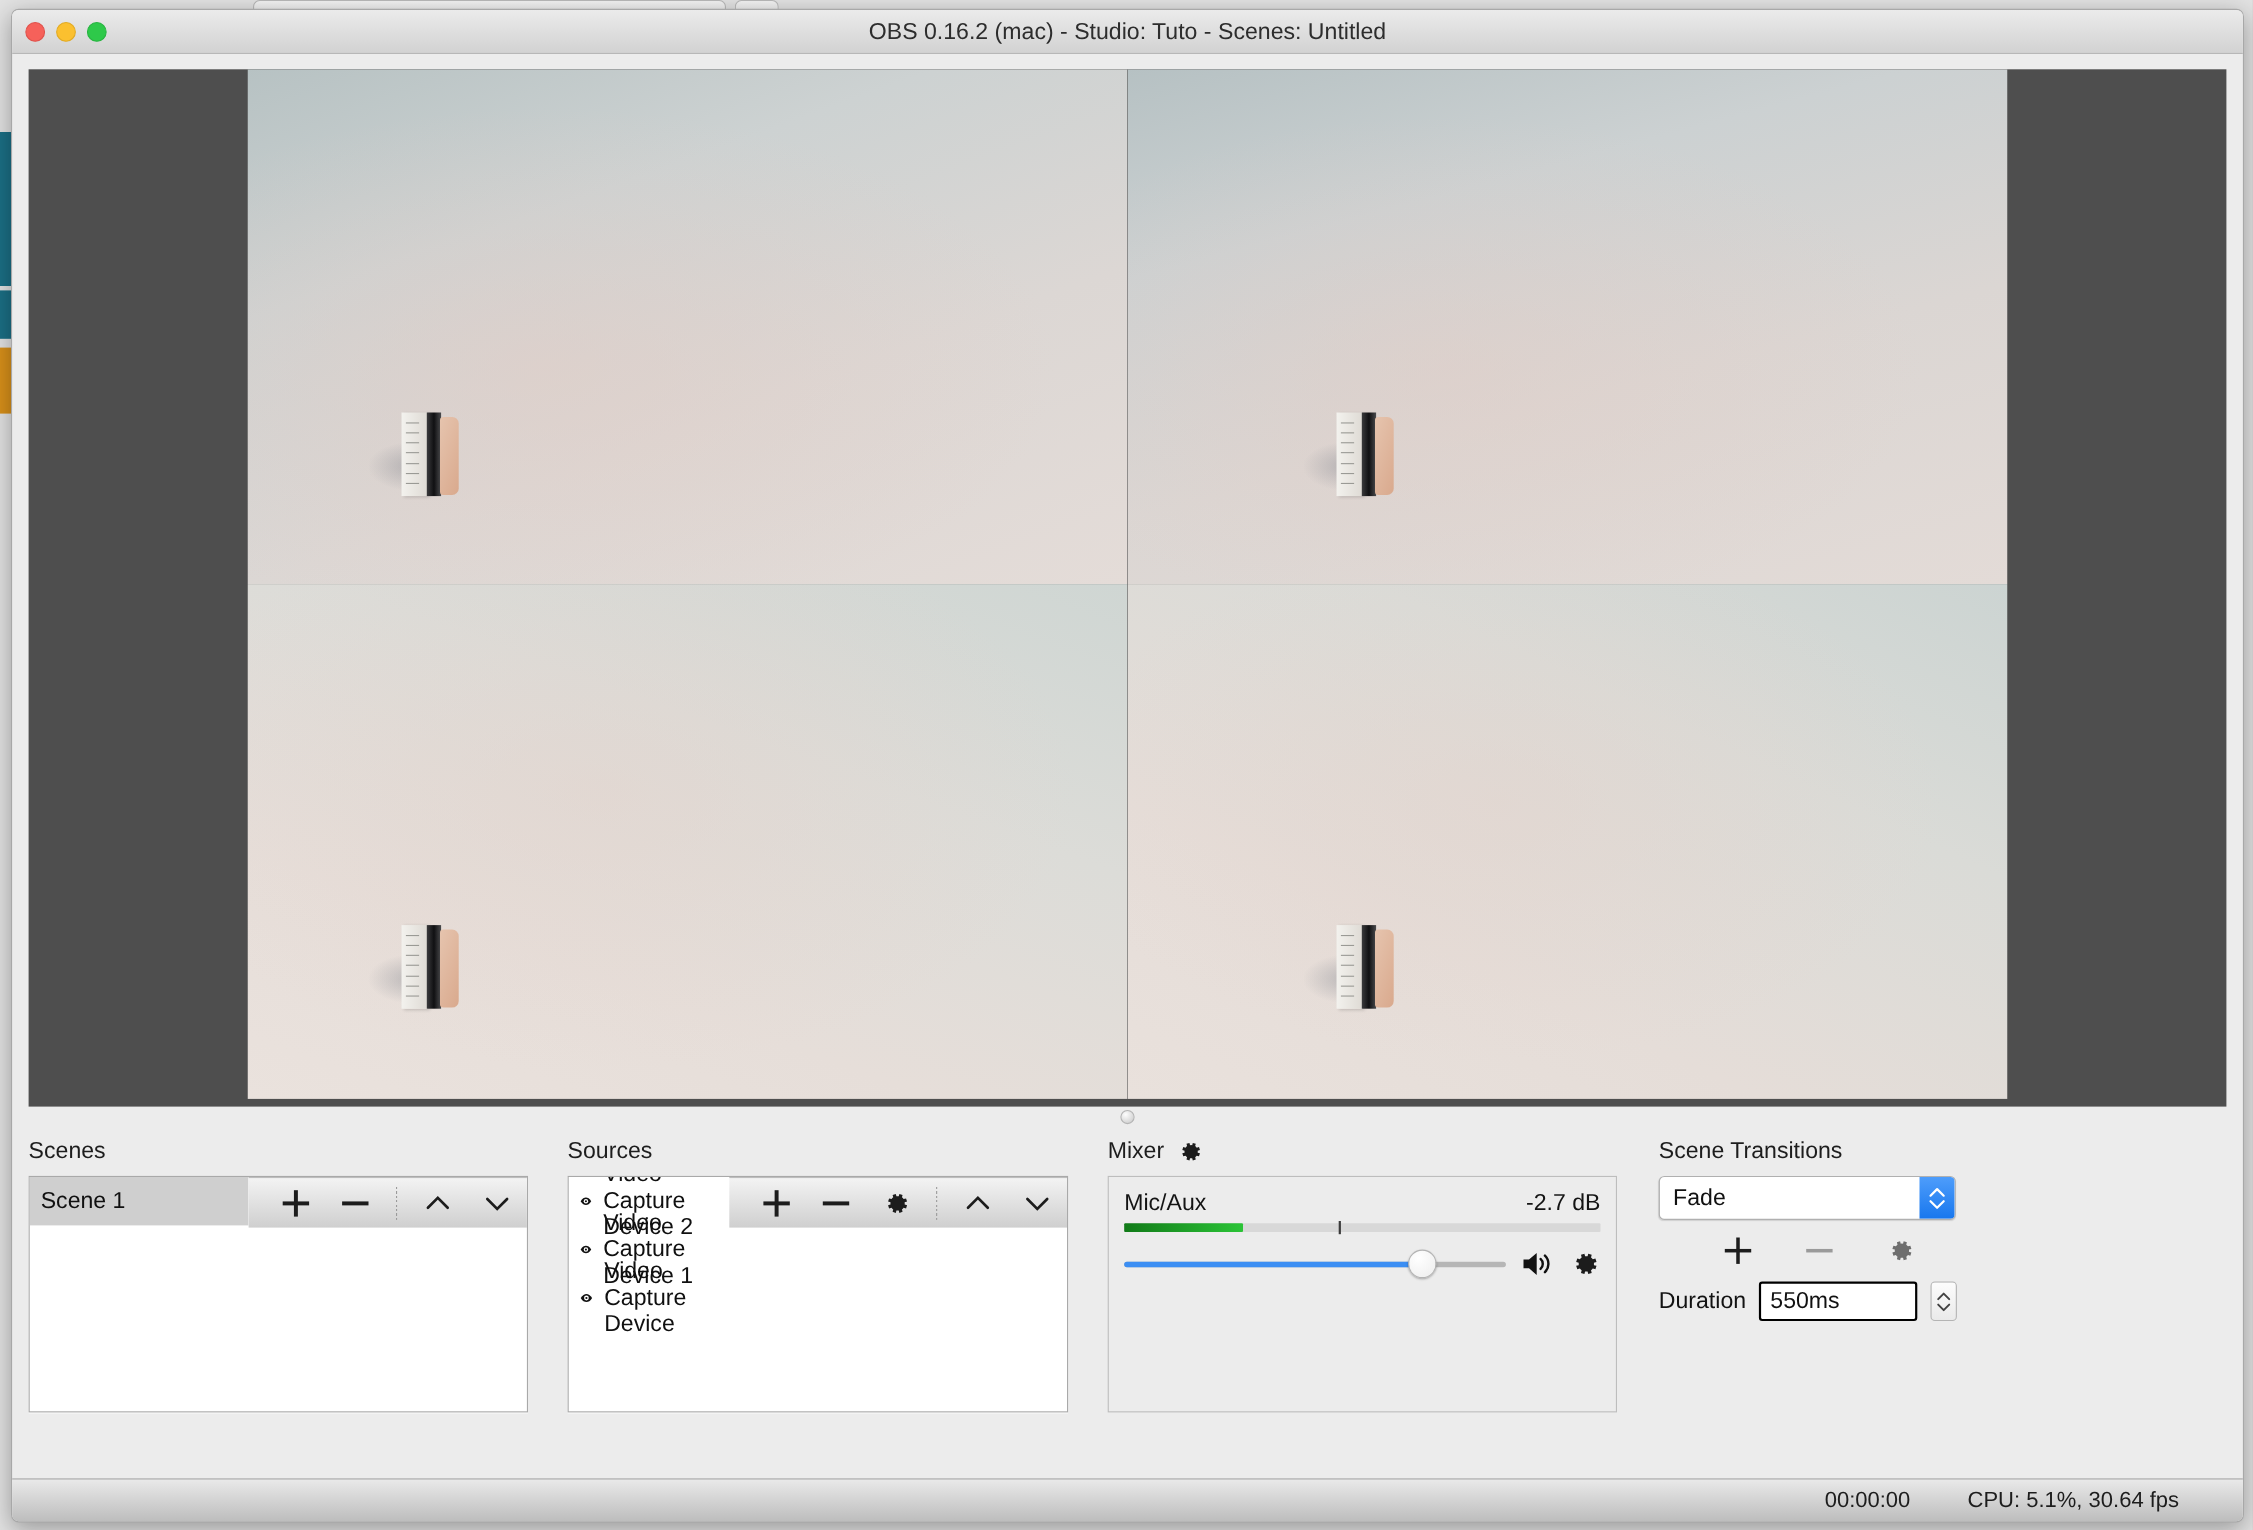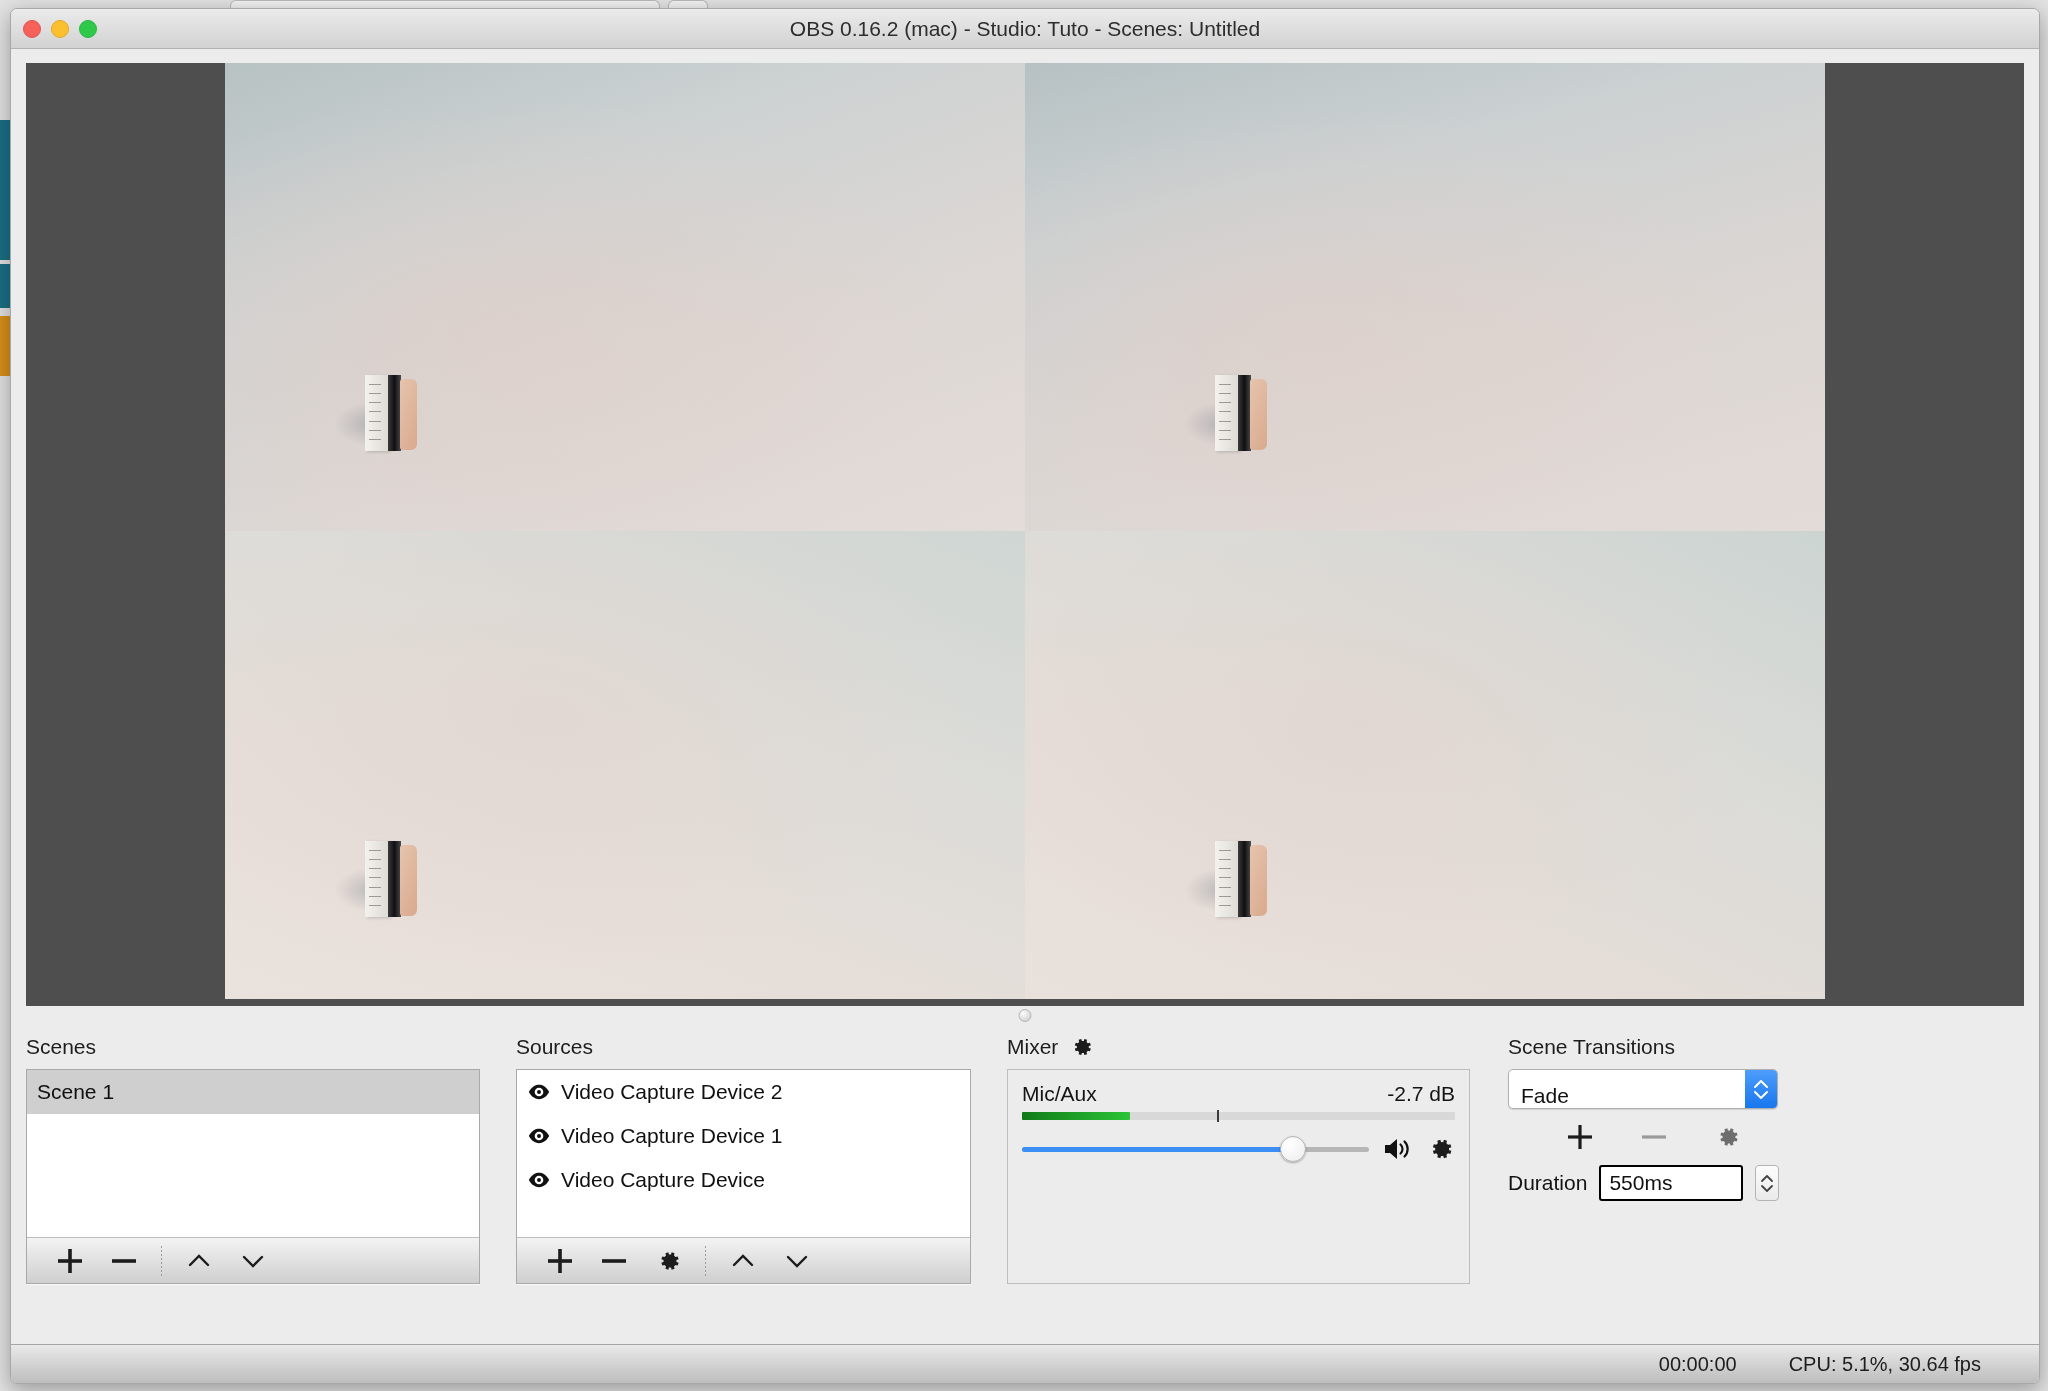--- a/index.html
+++ b/index.html
@@ -110,21 +110,21 @@
   .dock-body { flex: 1 1 auto; }
 
   #dock-scenes   { width: 474px; padding-right: 20px; }
   #dock-sources  { width: 475px; padding-right: 20px; }
   #dock-mixer    { width: 485px; padding-right: 22px; }
   #dock-transitions { flex: 1 1 auto; }
 
   
   .listwidget {
     border: 1px solid #a9a9a9; background: #fff;
-    height: 215px; display: flex; flex-direction: column;
+    height: 215px; display: flex; flex-direction: row;
     box-shadow: 0 1px 0 rgba(255,255,255,.7);
   }
   .list-items { flex: 1 1 auto; overflow: hidden; }
   .list-row {
     height: 44px; display: flex; align-items: center;
     padding: 0 10px; font-size: 21px; color: #101010; gap: 10px;
   }
   .list-row.selected { background: #cfcfcf; }
   .toolbar-row {
     height: 46px; flex: 0 0 46px;
@@ -163,21 +163,21 @@
                     background: #3b8ef3; border-radius: 3px; }
   .slider .handle { position: absolute; left: 78%; top: 0; width: 26px; height: 26px;
                     margin-left: -13px; border-radius: 50%;
                     background: radial-gradient(circle at 35% 28%, #ffffff, #ededed);
                     border: 1px solid #b3b3b3; box-shadow: 0 1px 2px rgba(0,0,0,.3); }
 
   
   #transitions-inner { display: flex; gap: 24px; }
   #tr-left { width: 330px; }
   .combo {
-    height: 40px; width: 270px; display: flex; align-items: flex-end;
+    height: 40px; width: 270px; display: flex; align-items: center;
     background: #fff; border: 1px solid #b0b0b0; border-radius: 5px;
     overflow: hidden; box-shadow: 0 1px 1px rgba(0,0,0,.12);
   }
   .combo .val { flex: 1 1 auto; padding-left: 12px; font-size: 21px; color: #111; }
   .combo .arrows {
     width: 32px; align-self: stretch; background: linear-gradient(#4e9dfb,#1877ee);
     display: flex; flex-direction: column; align-items: center;
     justify-content: center; color: #fff; gap: 1px;
   }
   .tr-tools { display: flex; align-items: center; justify-content: center;

